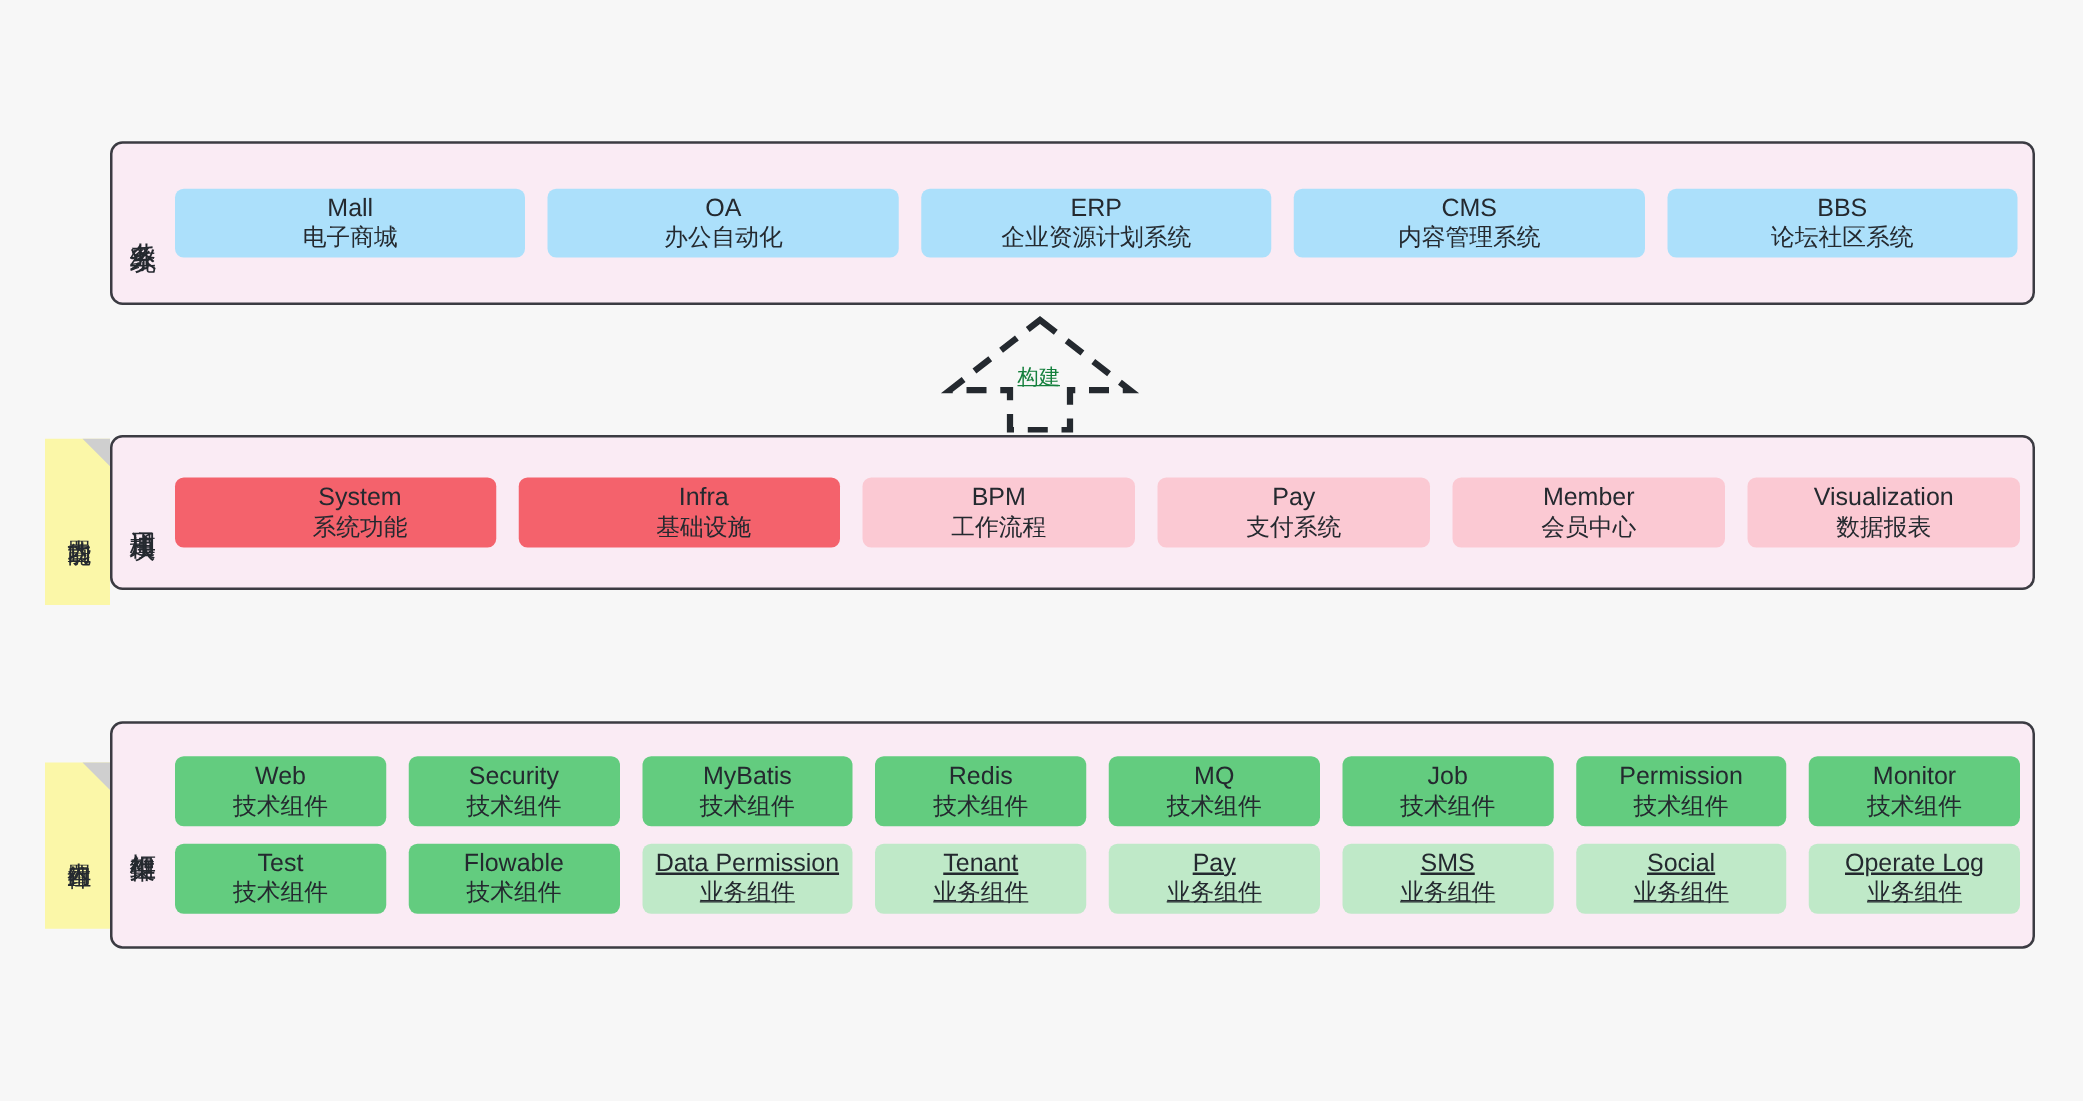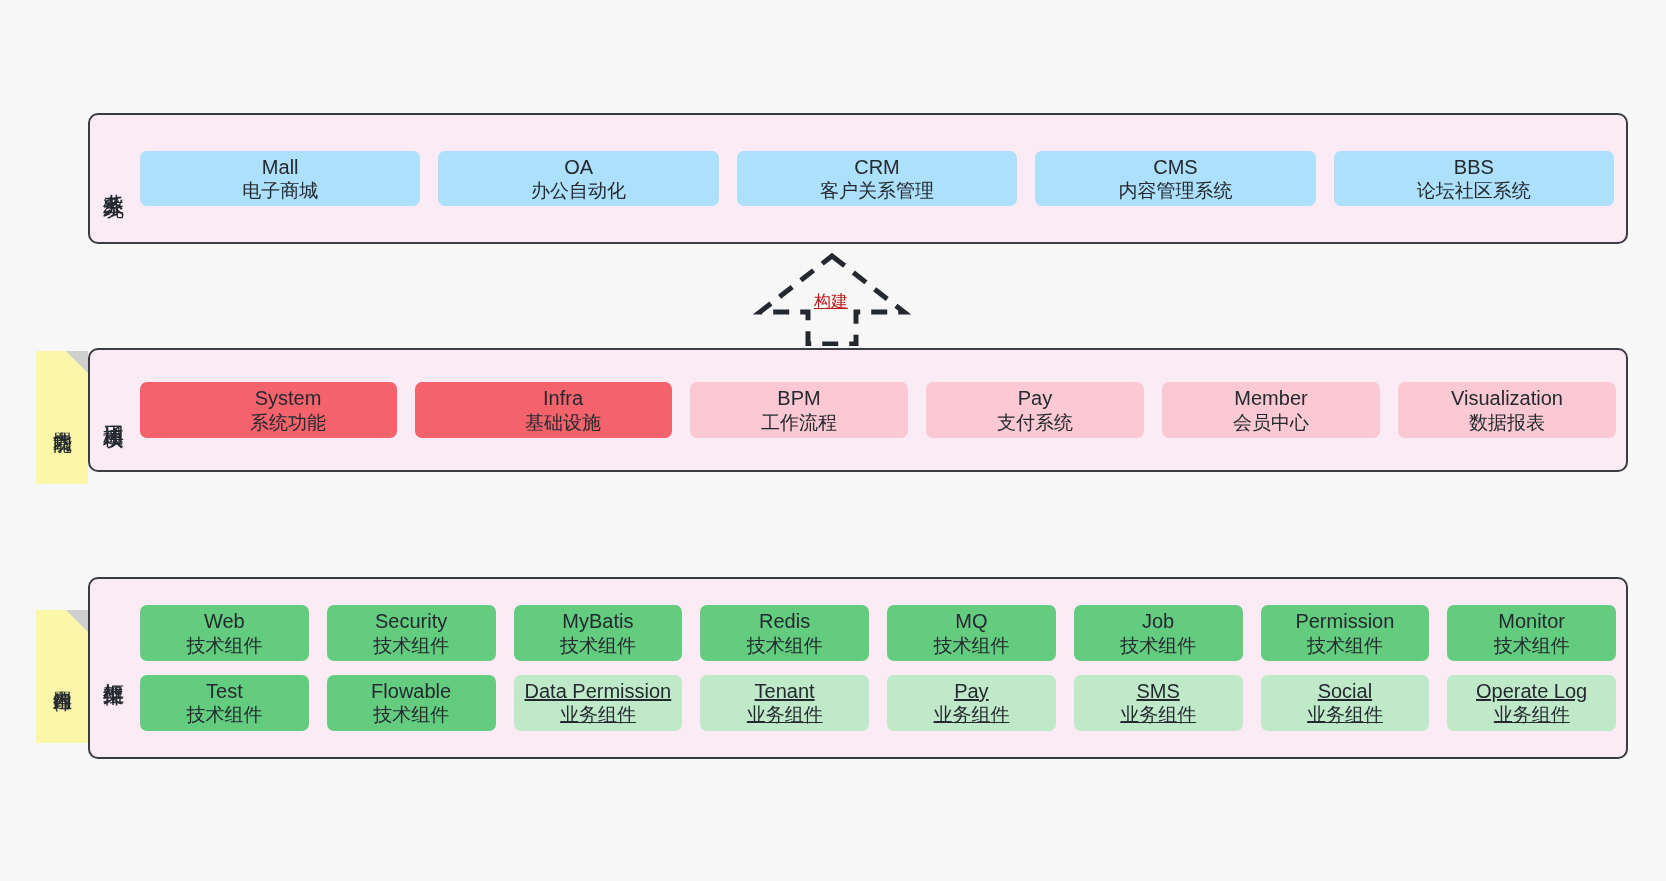--- a/index.html
+++ b/index.html
@@ -101,21 +101,21 @@
     border-top:22px solid #cfcfcf;
   }
   #note-common{left:36px;top:351px;width:52px;height:133px;}
   #note-framework{left:36px;top:610px;width:52px;height:133px;}
 
   
   .conn{position:absolute;}
   .conn-label{
     position:absolute;
     font-size:17px;
-    color:#b91c1c;
+    color:#15803d;
     background:transparent;
     white-space:nowrap;
     text-decoration:underline;
   }
   #conn-build{left:752px;top:250px;width:160px;height:96px;}
   #conn-build .conn-label{left:62px;top:40px;}
   #conn-impl{left:766px;top:486px;width:160px;height:96px;}
   #conn-impl .conn-label{left:62px;top:40px;}
 </style>
 </head>
@@ -129,22 +129,22 @@
       <div class="row">
         <div class="cell c-blue">
           <span class="en">Mall</span>
           <span class="cn">电子商城</span>
         </div>
         <div class="cell c-blue">
           <span class="en">OA</span>
           <span class="cn">办公自动化</span>
         </div>
         <div class="cell c-blue">
-          <span class="en">CRM</span>
-          <span class="cn">客户关系管理</span>
+          <span class="en">ERP</span>
+          <span class="cn">企业资源计划系统</span>
         </div>
         <div class="cell c-blue">
           <span class="en">CMS</span>
           <span class="cn">内容管理系统</span>
         </div>
         <div class="cell c-blue">
           <span class="en">BBS</span>
           <span class="cn">论坛社区系统</span>
         </div>
       </div>

